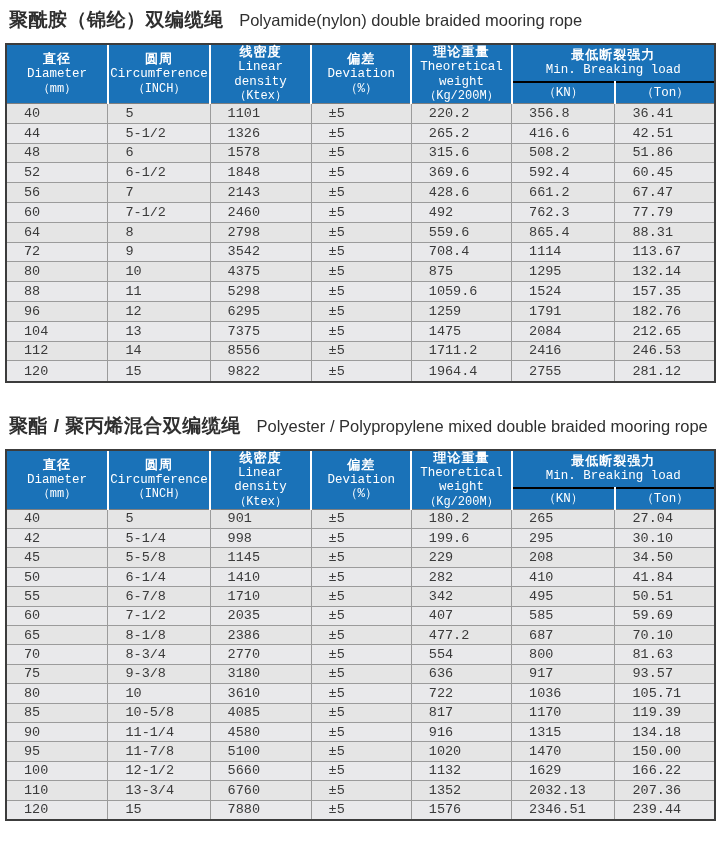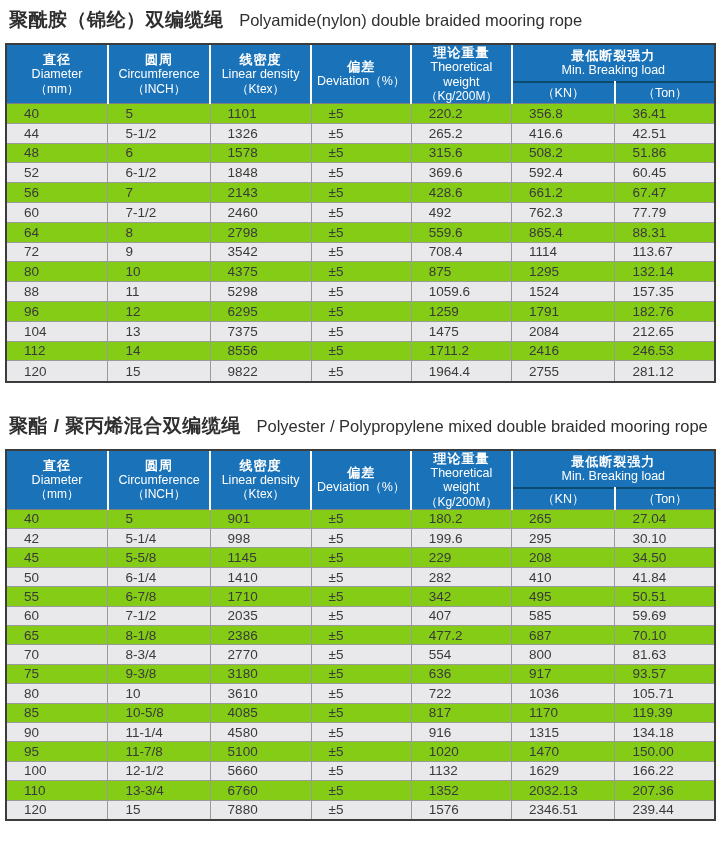--- a/index.html
+++ b/index.html
@@ -29,21 +29,22 @@
     letter-spacing: 0.5px;
   }
   .section-title .en {
     font-size: 16.5px;
     font-weight: 400;
     color: #2f2f2f;
     margin-left: 9px;
   }
   .table-wrap {
     border: 2px solid #3c3c3c;
-    background: #84cc16;
+    background: #e5e5e5;
+    font-family: Liberation Mono, monospace;
   }
   .section-2 { margin-top: 29px; }
 
   table.spec {
     width: 100%;
     border-collapse: collapse;
     table-layout: fixed;
   }
   table.spec th {
     background: #1a72b8;
@@ -51,21 +52,21 @@
     font-weight: 400;
     text-align: center;
     vertical-align: middle;
     padding: 0;
     border: 2px solid #ffffff;
     border-top: 0;
     border-bottom: 0;
   }
   table.spec th:first-child { border-left: 0; }
   table.spec th:last-child  { border-right: 0; }
-  table.spec tr.subrow th { border-top: 2px solid #0c4a6e; margin-top: 32px; }
+  table.spec tr.subrow th { border-top: 2px solid #000000; margin-top: 32px; }
   table.spec tr.mainrow  { height: 37px; }
   table.spec tr.subrow   { height: 21px; }
   .hcell { display: flex; flex-direction: column; justify-content: center; }
   .h-zh   { font-size: 13px; font-weight: 700; line-height: 15px; letter-spacing: 1px; }
   .h-en   { font-size: 12.5px; line-height: 14.5px; }
   .h-unit { font-size: 12px;  line-height: 14px; }
   .h-sub  { font-size: 12.5px; line-height: 14px; }
 
   table.spec td {
     border: 1px solid #9b9b9b;

